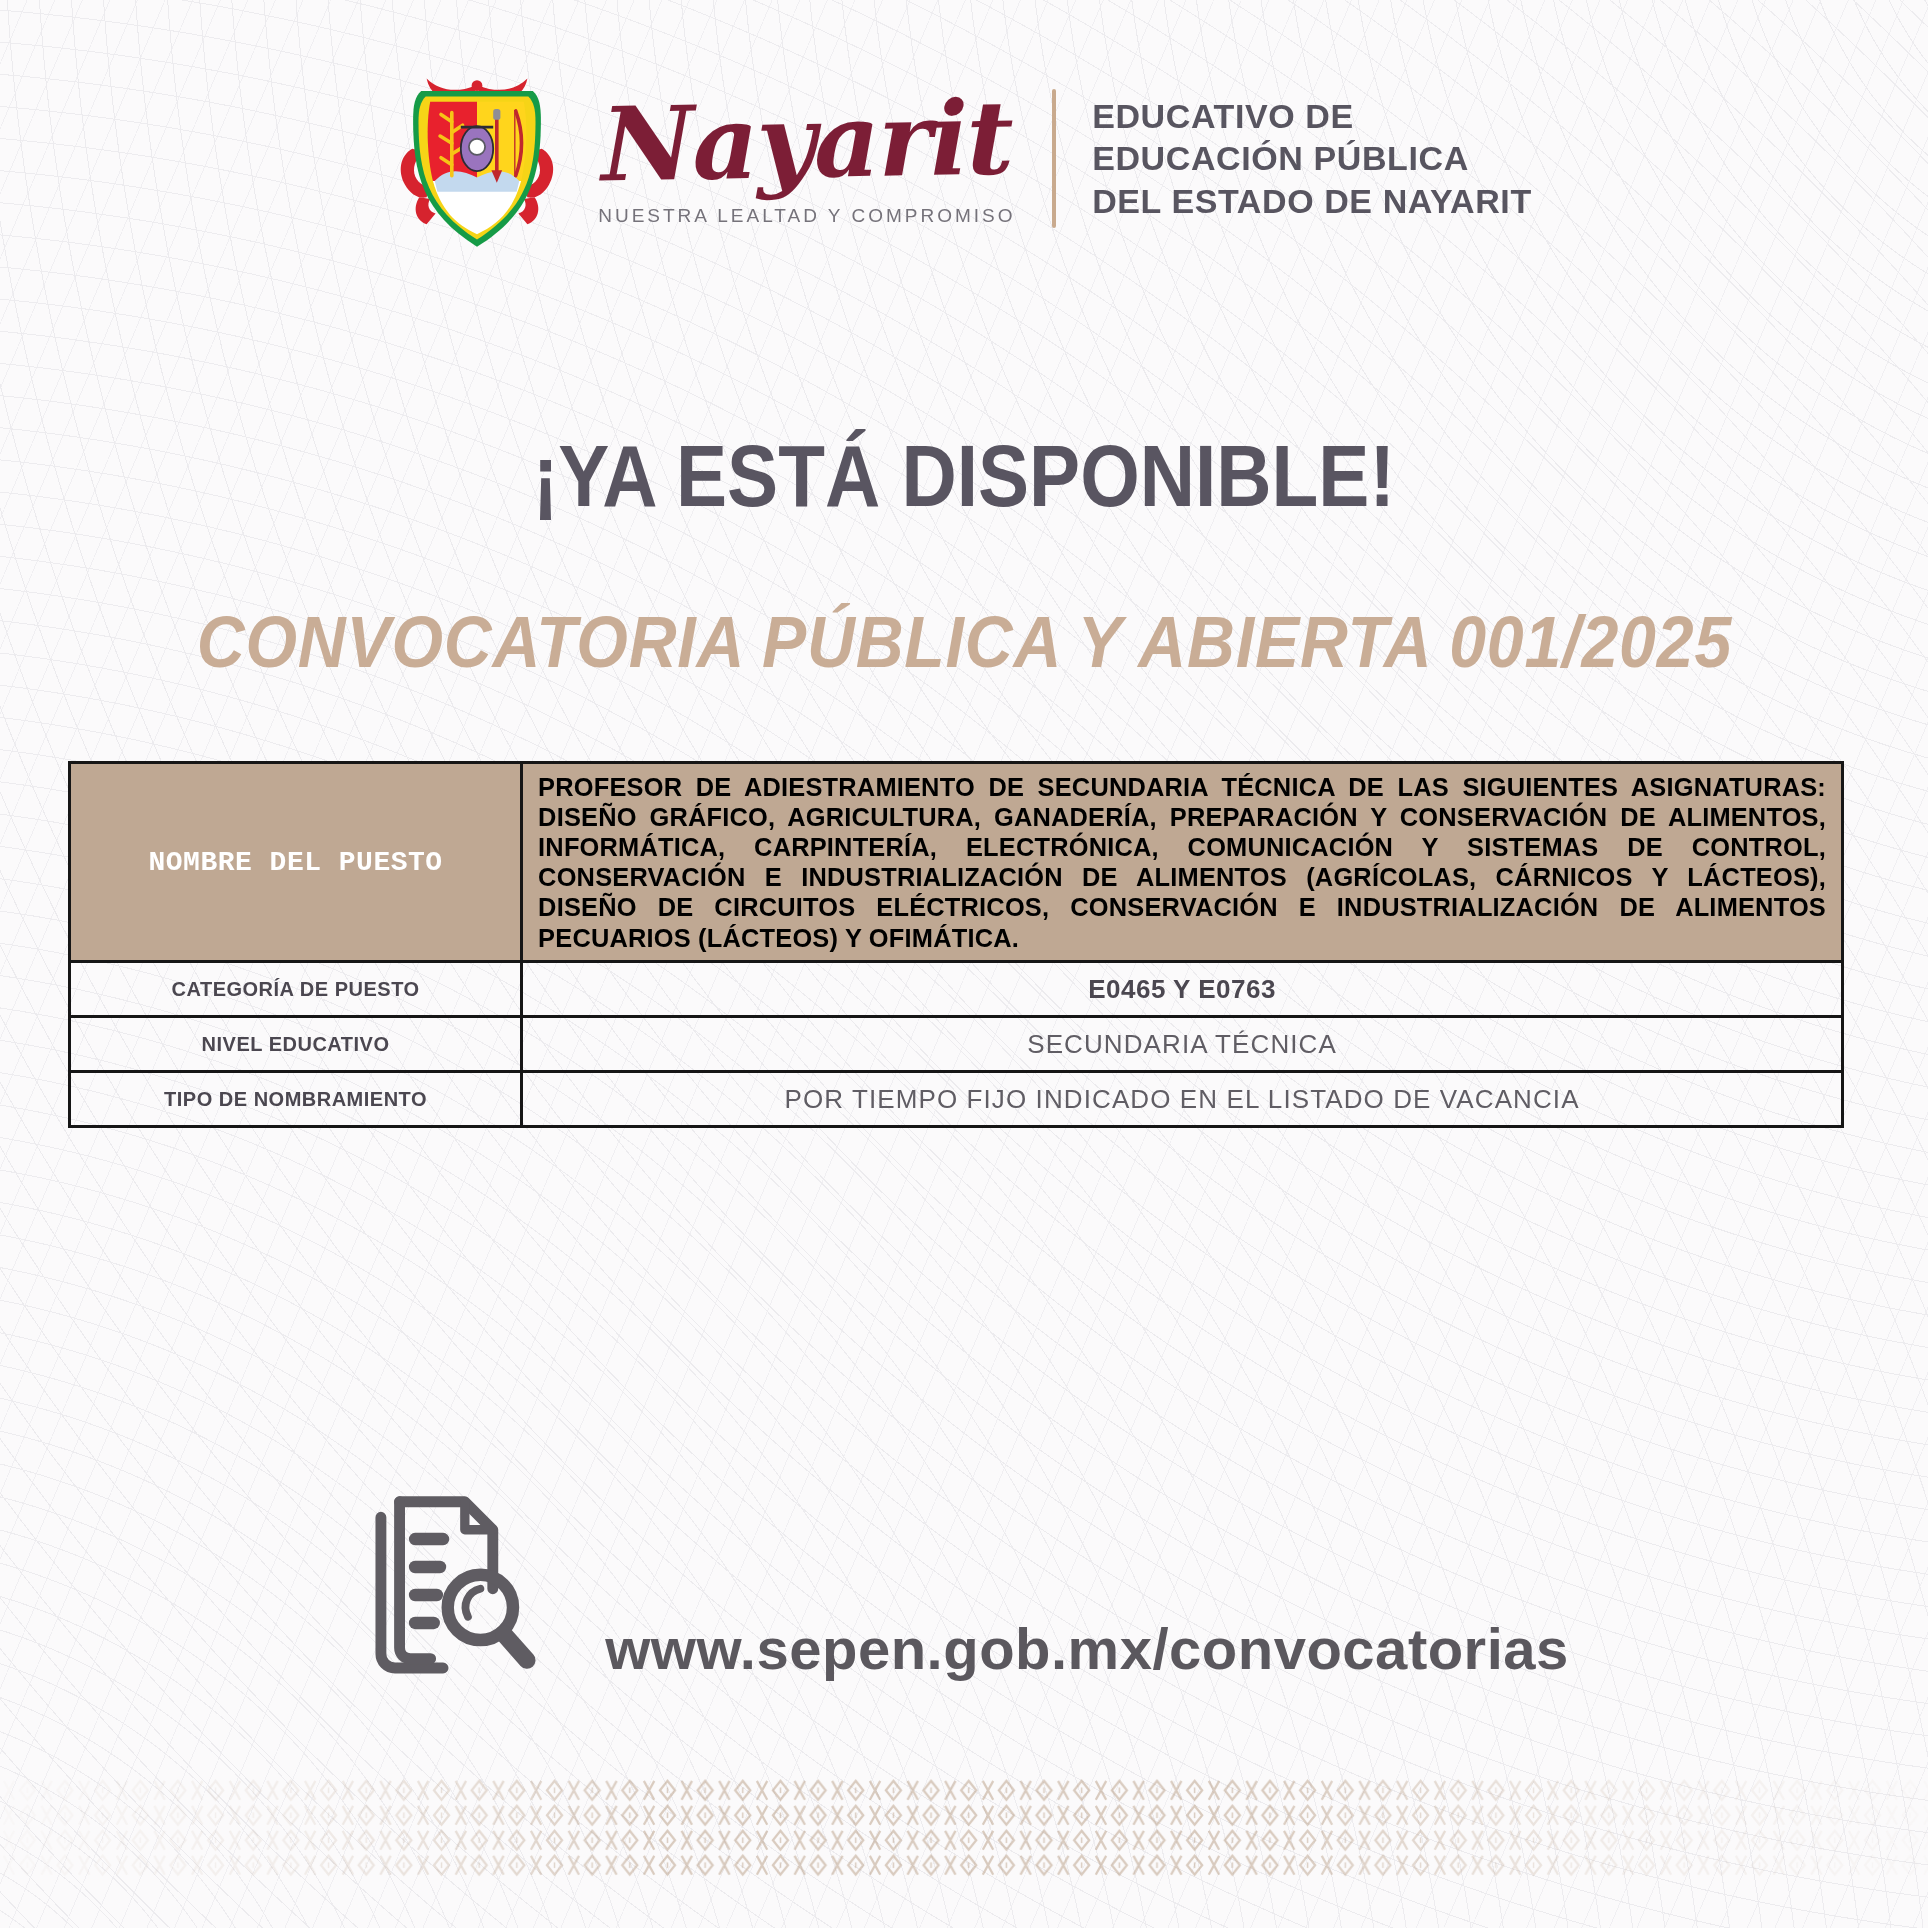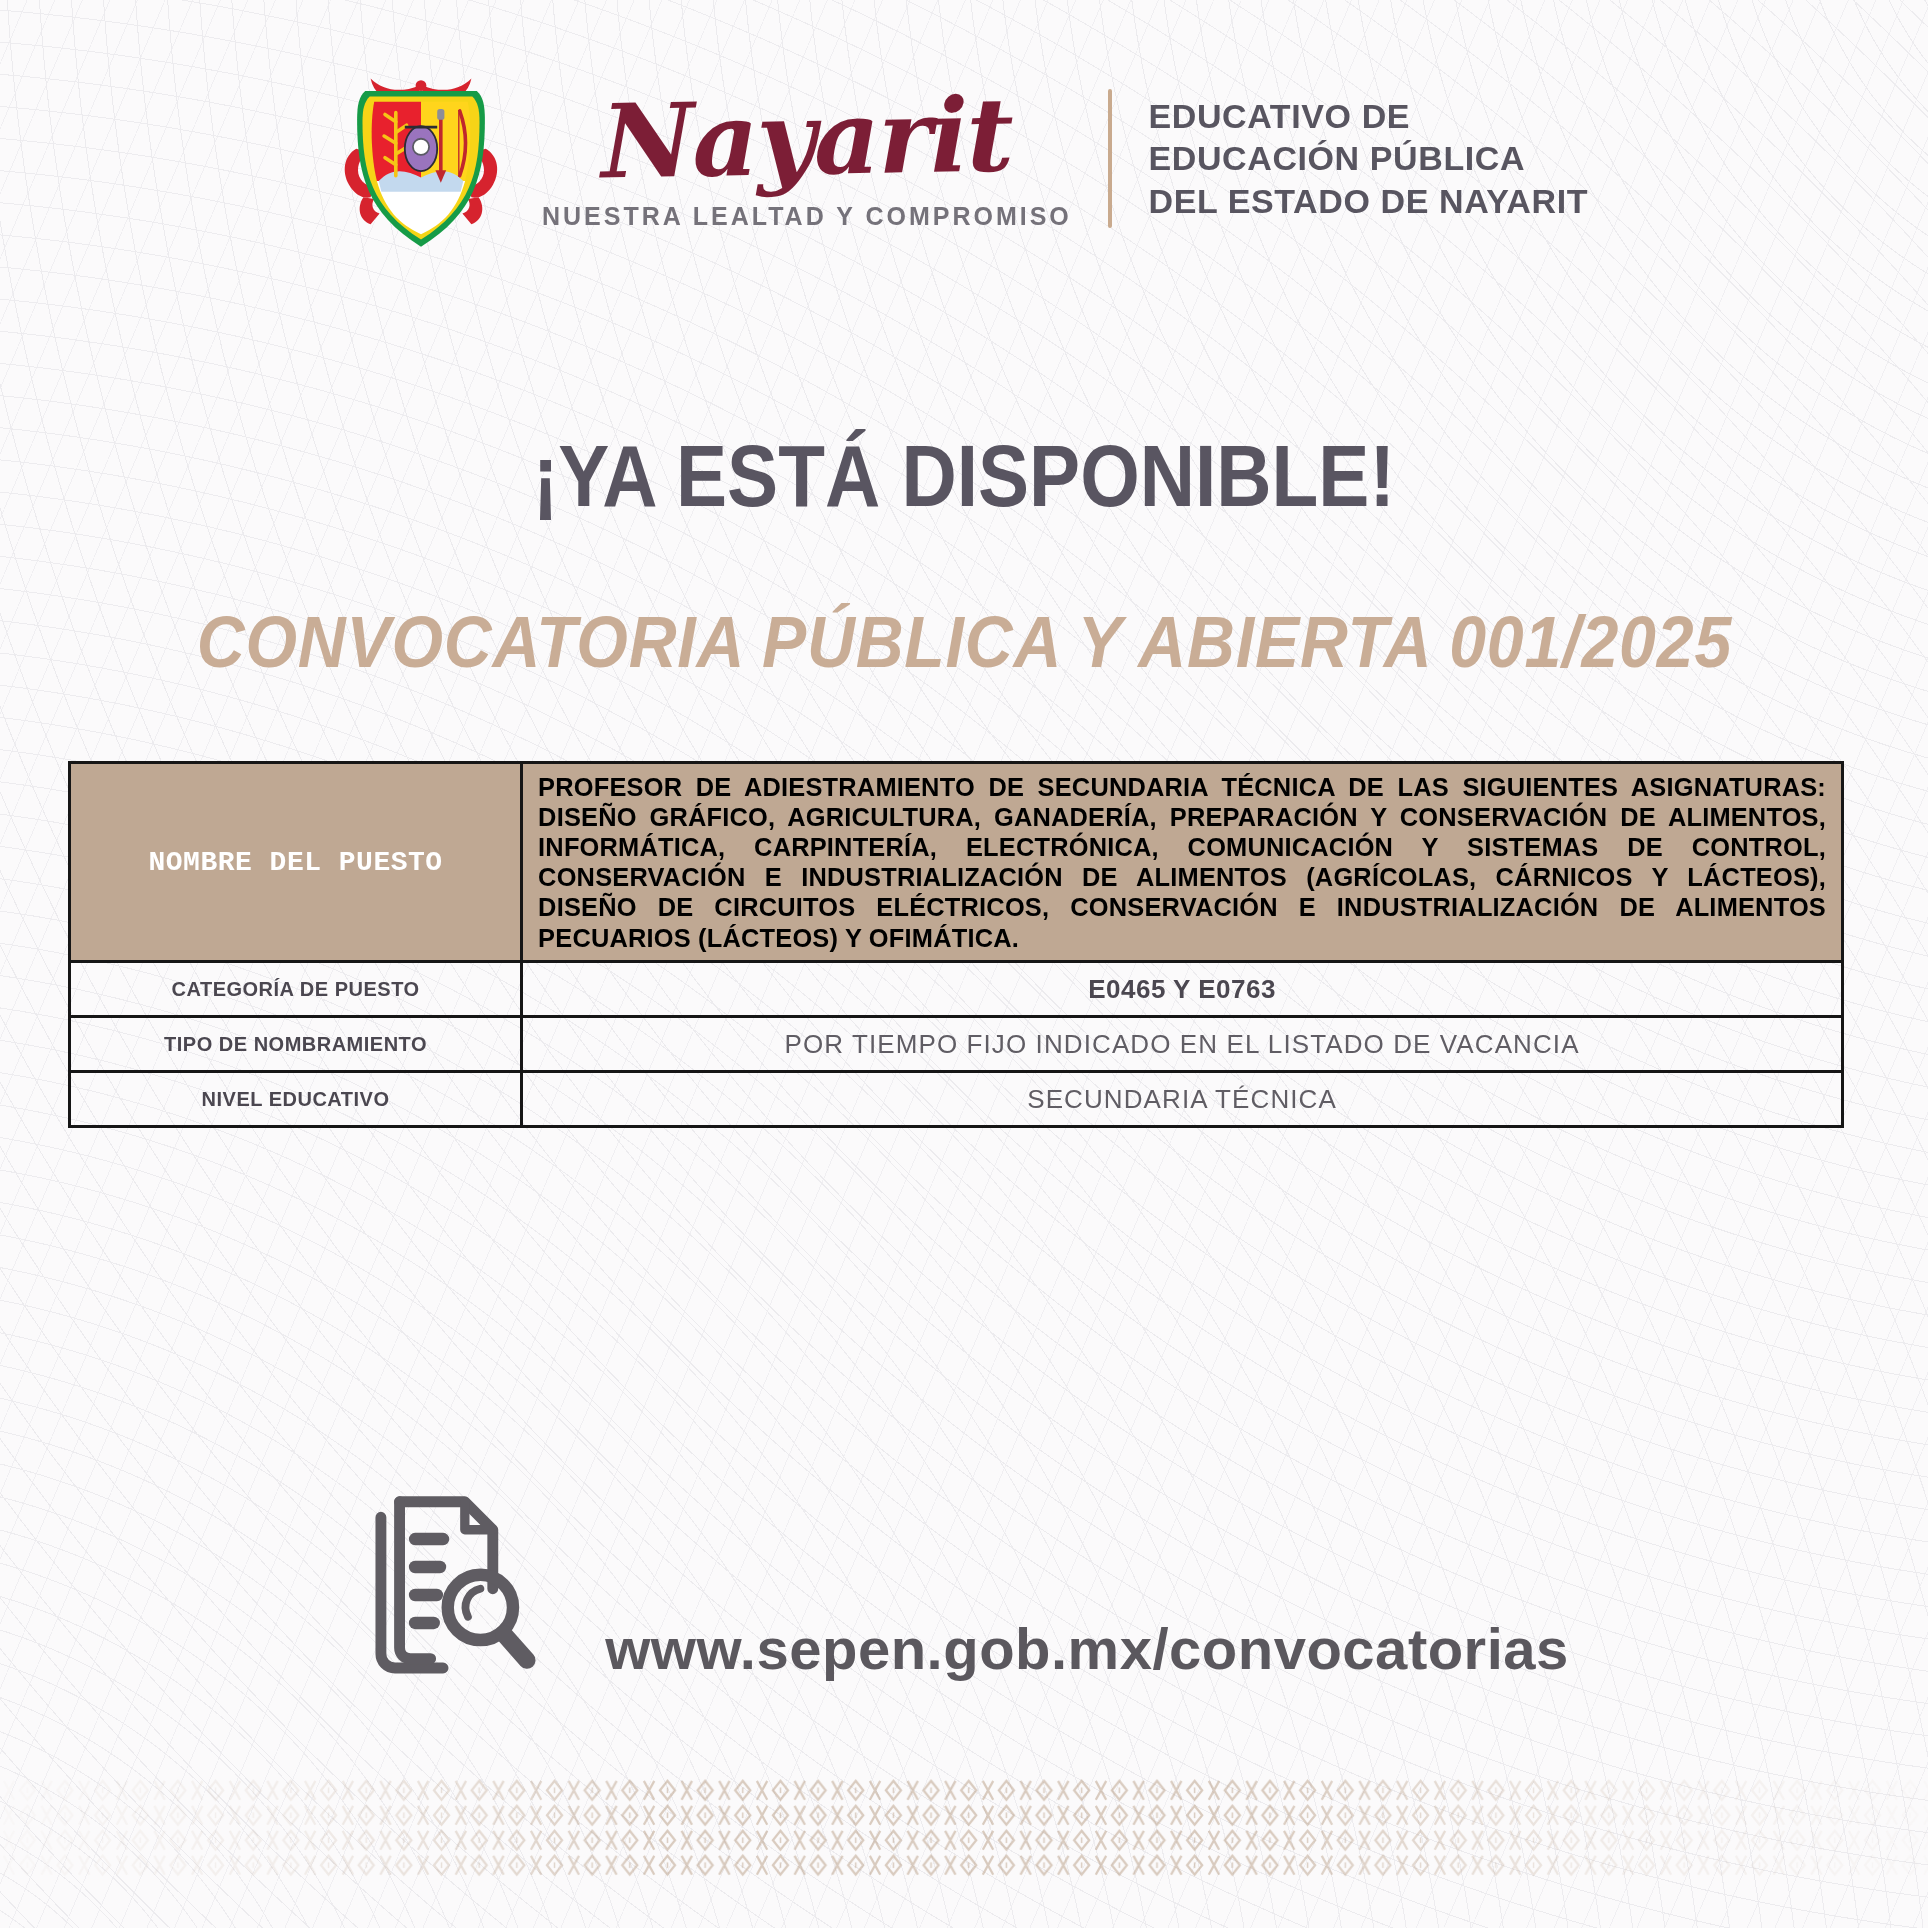--- a/index.html
+++ b/index.html
@@ -19,21 +19,21 @@
     display:flex; justify-content:center; align-items:center;
   }
   .coat { width:162px; height:196px; flex:0 0 auto; margin-right:40px; }
   .brand { display:flex; flex-direction:column; align-items:center; }
   .wordmark {
     font-family:"DejaVu Serif", serif; font-style:italic; font-weight:bold;
     font-size:102px; line-height:1; color:#7c1e36; letter-spacing:-1.9px;
     transform:rotate(-1deg);
   }
   .tagline {
-    margin-top:13px; font-size:25px; font-weight:bold; letter-spacing:3px;
+    margin-top:13px; font-size:19px; font-weight:normal; letter-spacing:3px;
     color:#75727a; white-space:nowrap;text-align:center;
   }
   .hdr-divider {
     width:4.7px; height:139px; background:#c9aa8e; border-radius:2.8px; margin:0 36px;
   }
   .org { font-size:34px; font-weight:bold; color:#585560; line-height:1.24; letter-spacing:0.6px; }
 
   
   .headline {
     position:absolute; top:426px; left:0; width:100%; text-align:center;
@@ -157,26 +157,26 @@
     <tbody>
       <tr class="row-first">
         <td class="label-cell">NOMBRE DEL PUESTO</td>
         <td class="value-cell">PROFESOR DE ADIESTRAMIENTO DE SECUNDARIA TÉCNICA DE LAS SIGUIENTES ASIGNATURAS: DISEÑO GRÁFICO, AGRICULTURA, GANADERÍA, PREPARACIÓN Y CONSERVACIÓN DE ALIMENTOS, INFORMÁTICA, CARPINTERÍA, ELECTRÓNICA, COMUNICACIÓN Y SISTEMAS DE CONTROL, CONSERVACIÓN E INDUSTRIALIZACIÓN DE ALIMENTOS (AGRÍCOLAS, CÁRNICOS Y LÁCTEOS), DISEÑO DE CIRCUITOS ELÉCTRICOS, CONSERVACIÓN E INDUSTRIALIZACIÓN DE ALIMENTOS PECUARIOS (LÁCTEOS) Y OFIMÁTICA.</td>
       </tr>
       <tr class="row-plain">
         <td class="label-cell">CATEGORÍA DE PUESTO</td>
         <td class="value-cell-center val-bold">E0465 Y E0763</td>
       </tr>
       <tr class="row-plain">
+        <td class="label-cell">NIVEL EDUCATIVO</td>
+        <td class="value-cell-center val-light">SECUNDARIA TÉCNICA</td>
+      </tr>
+      <tr class="row-plain">
         <td class="label-cell">TIPO DE NOMBRAMIENTO</td>
         <td class="value-cell-center val-light">POR TIEMPO FIJO INDICADO EN EL LISTADO DE VACANCIA</td>
-      </tr>
-      <tr class="row-plain">
-        <td class="label-cell">NIVEL EDUCATIVO</td>
-        <td class="value-cell-center val-light">SECUNDARIA TÉCNICA</td>
       </tr>
     </tbody>
   </table>
 
   <div class="footer">
     <svg class="doc-icon" viewBox="0 0 120 130" aria-hidden="true">
       <g stroke="#5f5c62" fill="none" stroke-linejoin="round" stroke-linecap="round">
 
         <path d="M12,24 L12,112 C12,117 16,121 21,121 L52,121" stroke-width="7"></path>
 

